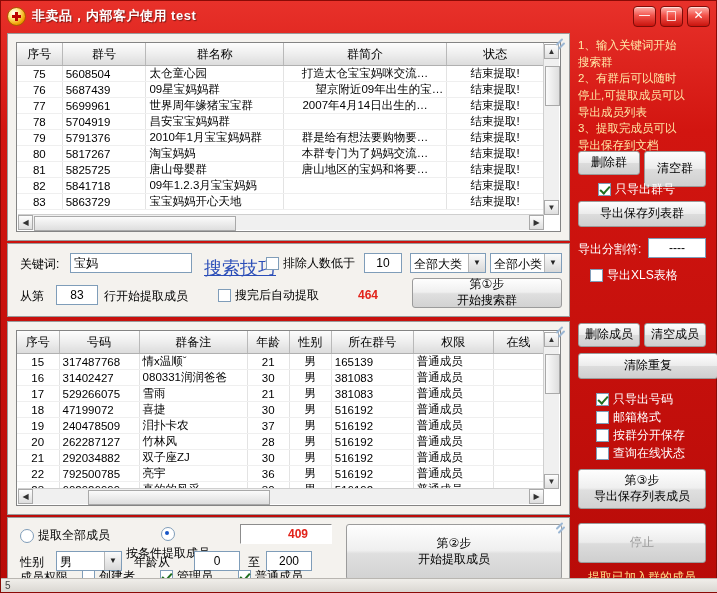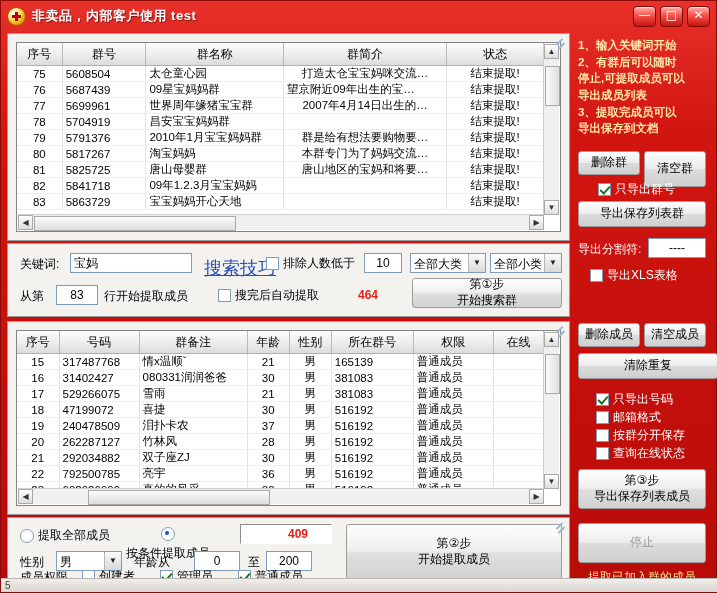--- a/index.html
+++ b/index.html
@@ -223,21 +223,21 @@
                   <td style="text-align: center;">75</td>
                   <td>5608504</td>
                   <td>太仓童心园</td>
                   <td style="text-align: center;">打造太仓宝宝妈咪交流…</td>
                   <td style="text-align: center;">结束提取!</td>
                 </tr>
                 <tr>
                   <td style="text-align: center;">76</td>
                   <td>5687439</td>
                   <td>09星宝妈妈群</td>
-                  <td style="text-align: left;">望京附近09年出生的宝…</td>
+                  <td style="text-align: right;">望京附近09年出生的宝…</td>
                   <td style="text-align: center;">结束提取!</td>
                 </tr>
                 <tr>
                   <td style="text-align: center;">77</td>
                   <td>5699961</td>
                   <td>世界周年缘猪宝宝群</td>
                   <td style="text-align: center;">2007年4月14日出生的…</td>
                   <td style="text-align: center;">结束提取!</td>
                 </tr>
                 <tr>
@@ -328,22 +328,23 @@
         <span>搜完后自动提取</span>
       </div>
       <div class="num" style="position:absolute;left:330px;top:44px;width:60px;text-align:center;">464</div>
       <div class="bigbtn" style="position:absolute;left:404px;top:34px;width:150px;height:30px;">
         <span>第①步</span>
         <span>开始搜索群</span>
       </div>
     </div>
 
     <div id="right-top" class="panel">
-      <div class="help" style="position:absolute;left:4px;top:4px;width:130px;font-weight:bold;">
+      <div class="help" style="position:absolute;left:4px;top:4px;width:130px;">
         <div>1、输入关键词开始</div>
+        <div>搜索群</div>
         <div>2、有群后可以随时</div>
         <div>停止,可提取成员可以</div>
         <div>导出成员列表</div>
         <div>3、提取完成员可以</div>
         <div>导出保存到文档</div>
       </div>
       <div class="btn" style="position:absolute;left:4px;top:118px;width:62px;height:24px;">删除群</div>
       <div class="btn" style="position:absolute;left:70px;top:118px;width:62px;height:36px;">清空群</div>
       <div class="chk" style="position:absolute;left:24px;top:148px;color:#fff;">
         <span class="box on"></span>

